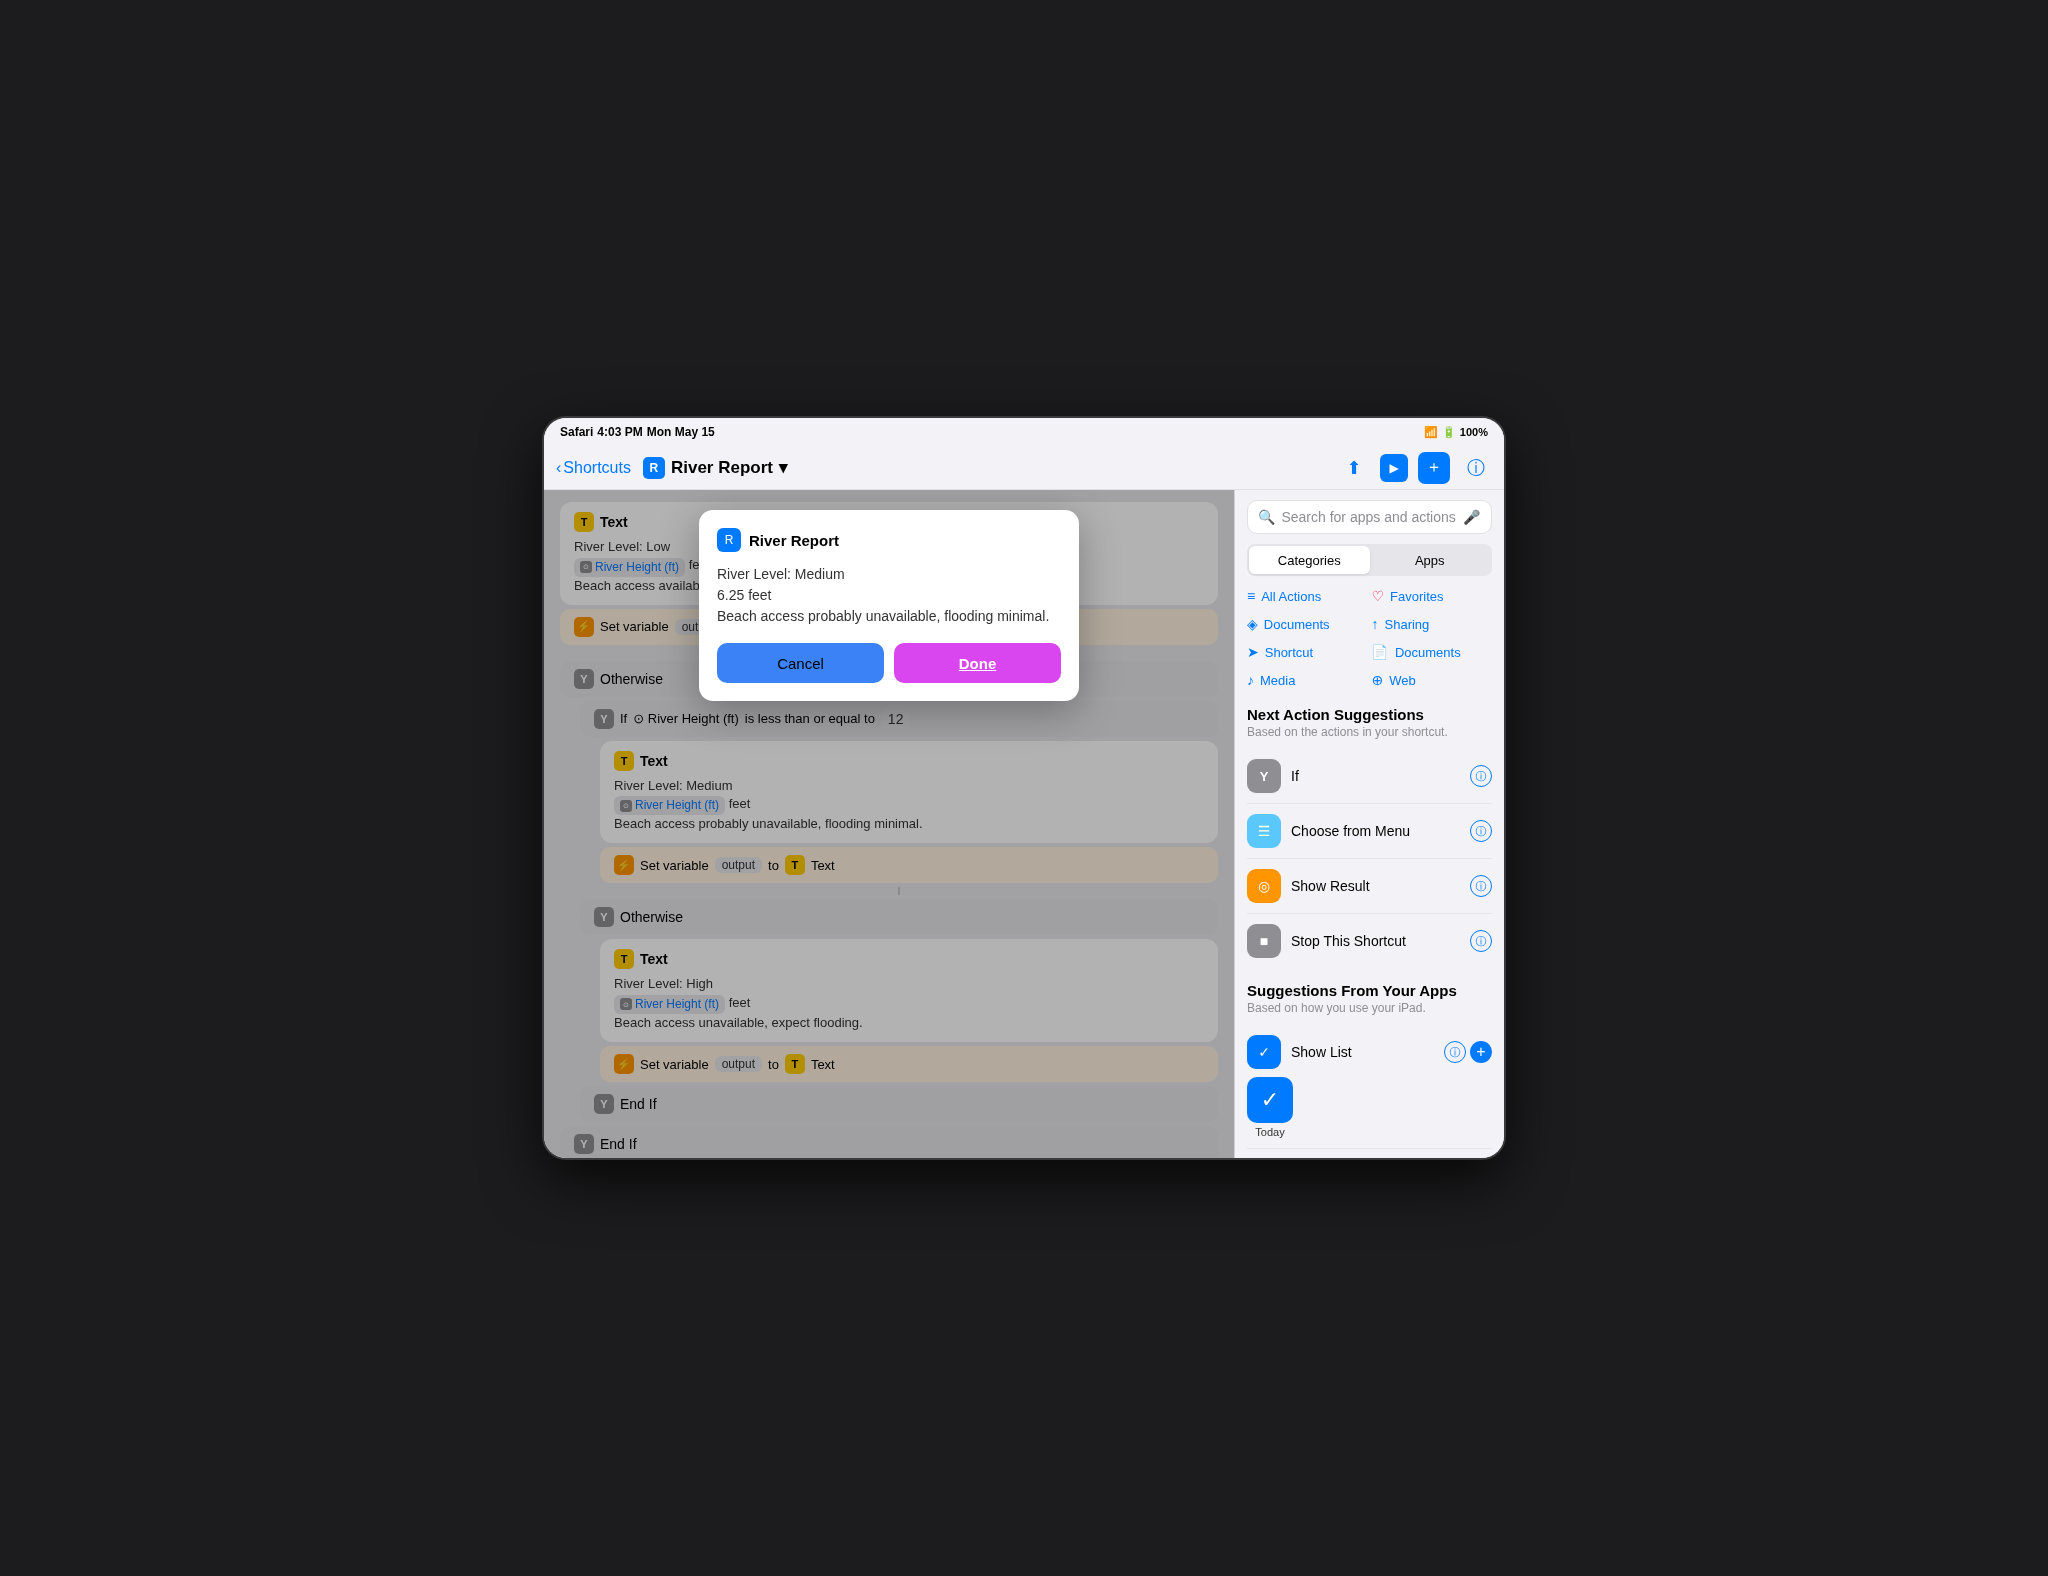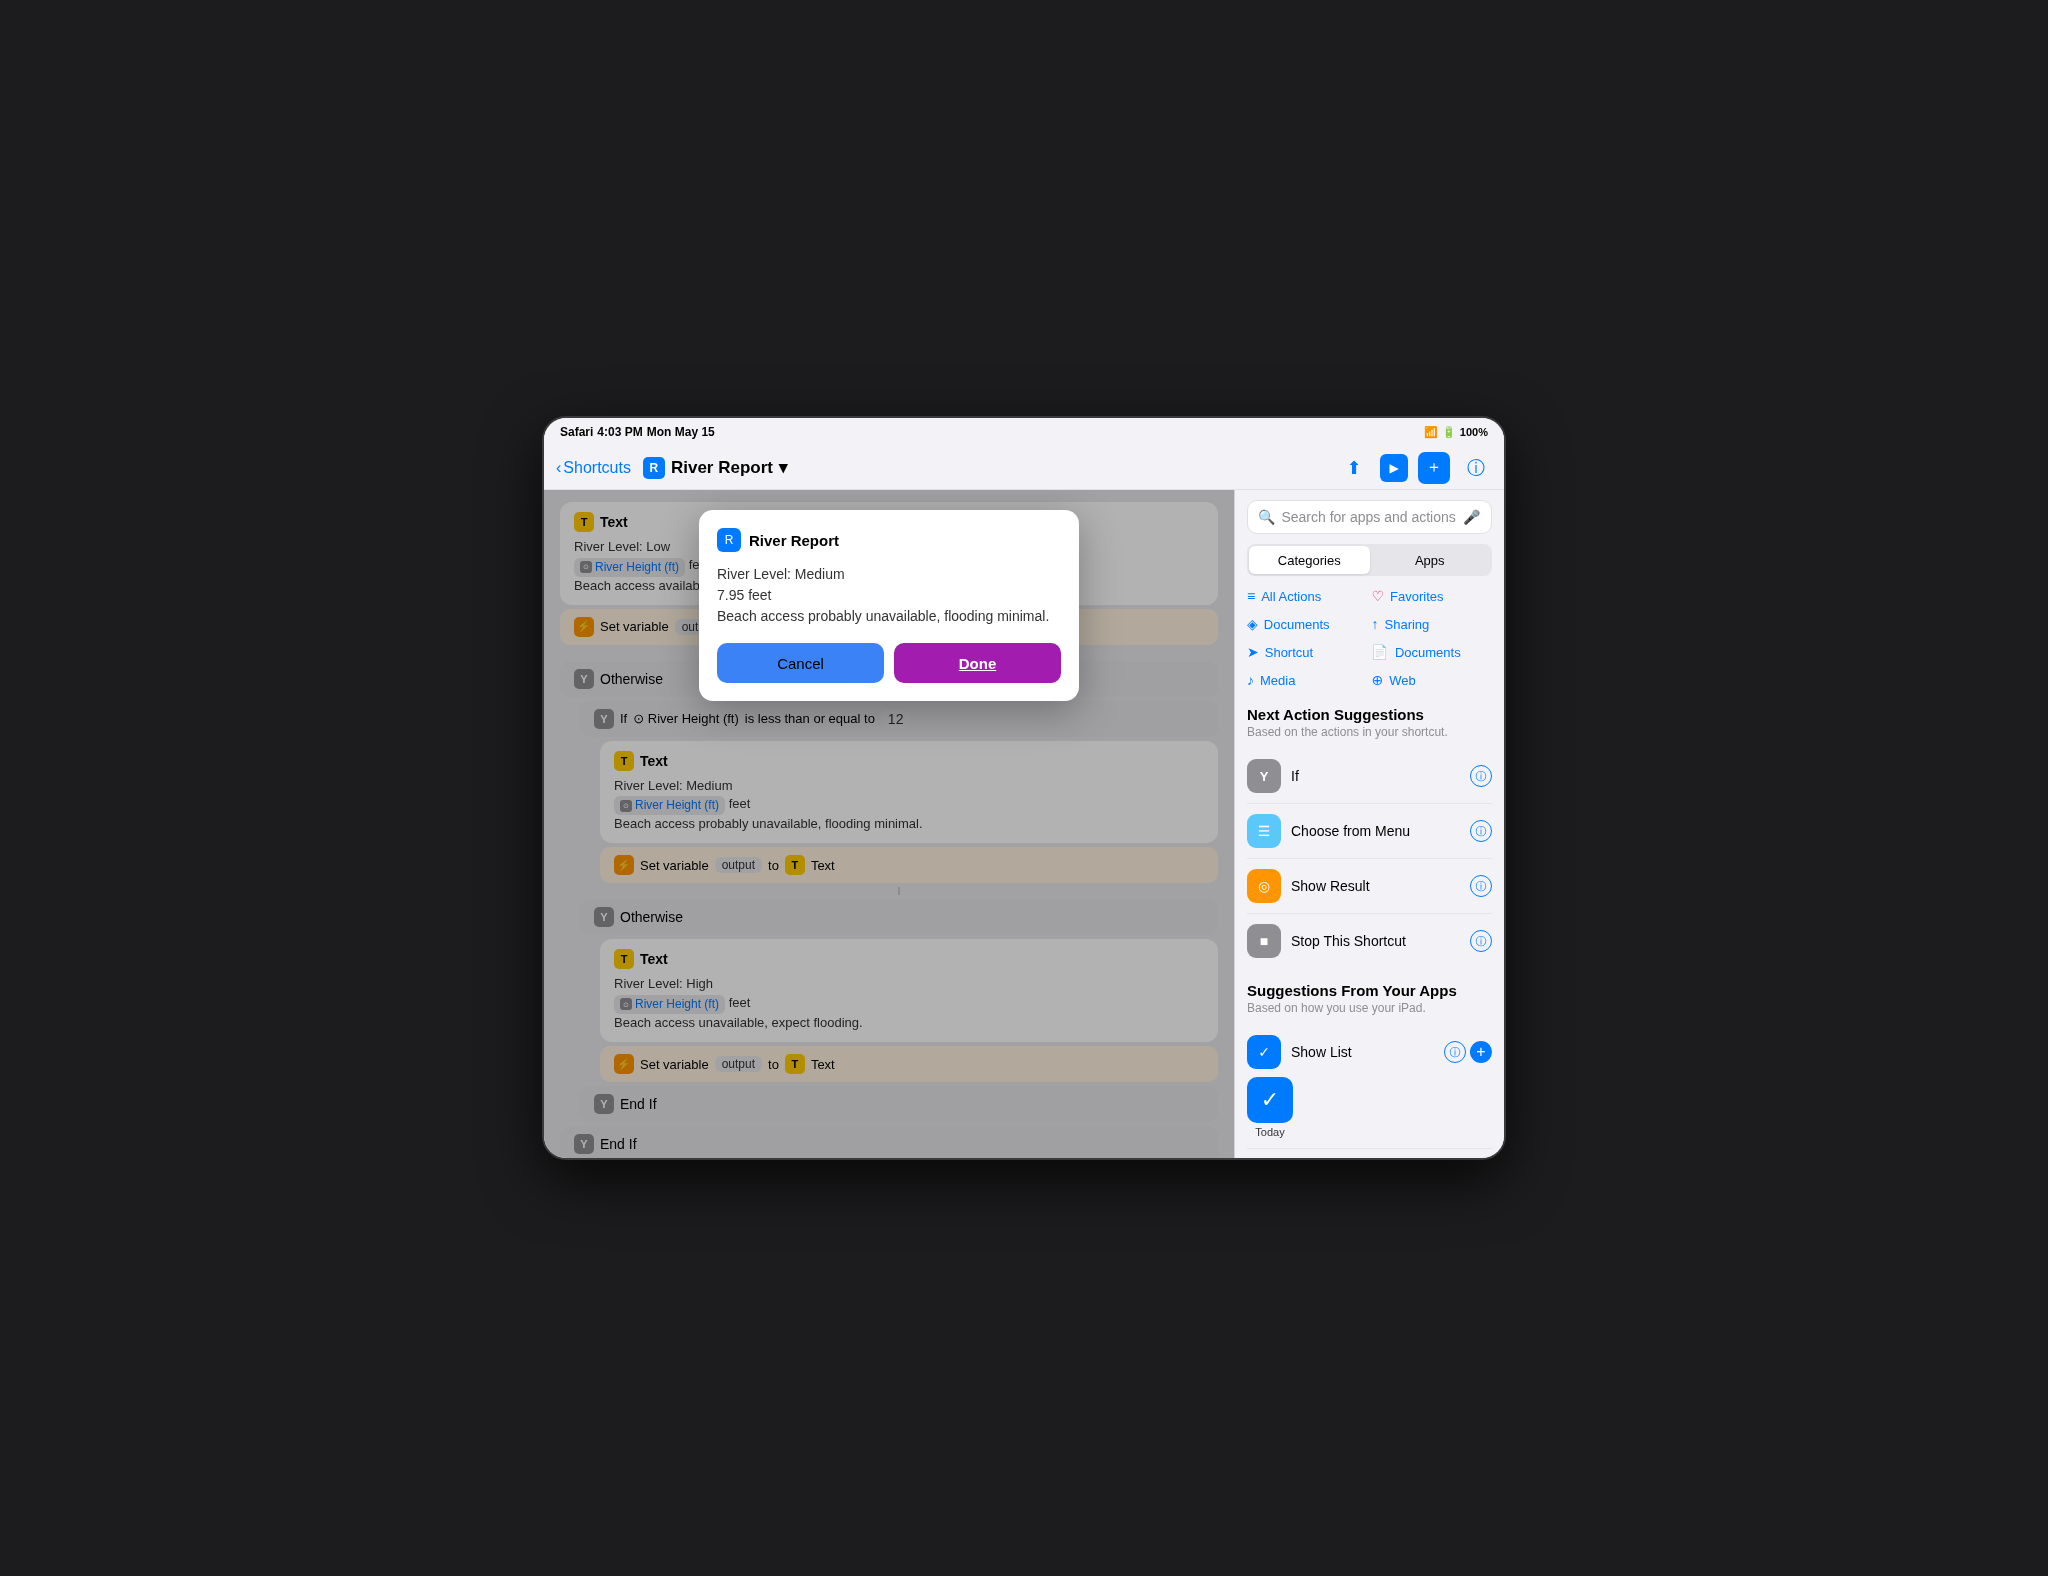--- a/index.html
+++ b/index.html
@@ -120,21 +120,21 @@
       color: white; font-size: 12px;
     }
     .modal-header .modal-title { font-size: 15px; font-weight: 600; }
     .modal-body { font-size: 14px; color: #333; line-height: 1.5; margin-bottom: 16px; }
     .modal-buttons { display: flex; gap: 10px; }
     .modal-btn {
       flex: 1; height: 40px; border-radius: 10px; border: none;
       font-size: 15px; font-weight: 500; cursor: pointer;
     }
     .modal-btn.cancel { background: #3b82f6; color: #000; }
-    .modal-btn.done { background: #a21caf; color: white; font-weight: 600; text-decoration: underline; }
+    .modal-btn.done { background: #d946ef; color: white; font-weight: 600; text-decoration: underline; }
 
     
     .action-block {
       background: white;
       border-radius: 12px;
       margin-bottom: 4px;
       padding: 10px 14px;
       font-size: 14px;
       position: relative;
     }
@@ -448,21 +448,21 @@
       </div>
 
       <div class="modal-overlay">
         <div class="modal-dialog">
           <div class="modal-header">
             <div class="modal-icon">R</div>
             <span class="modal-title">River Report</span>
           </div>
           <div class="modal-body">
             <div>River Level: Medium</div>
-            <div>7.95 feet</div>
+            <div>6.25 feet</div>
             <div>Beach access probably unavailable, flooding minimal.</div>
           </div>
           <div class="modal-buttons">
             <button class="modal-btn cancel">Cancel</button>
             <button class="modal-btn done">Done</button>
           </div>
         </div>
       </div>
 
     </div>

